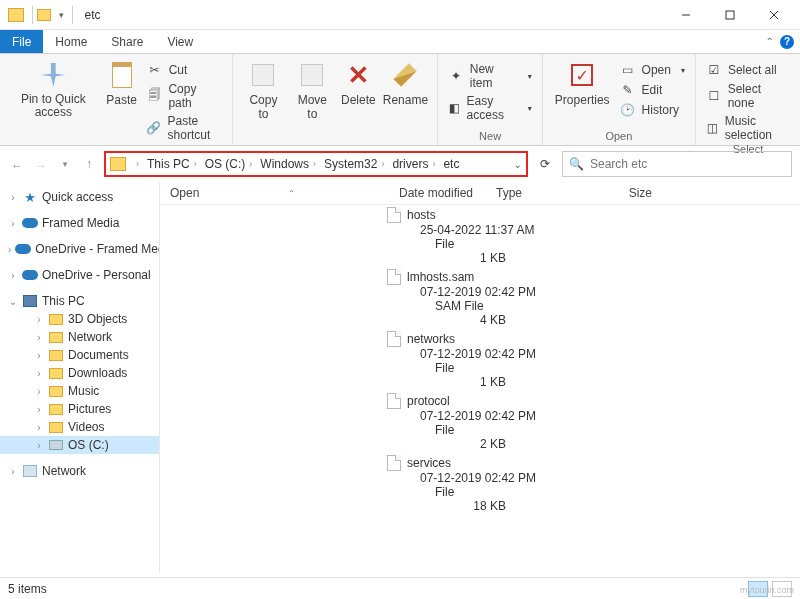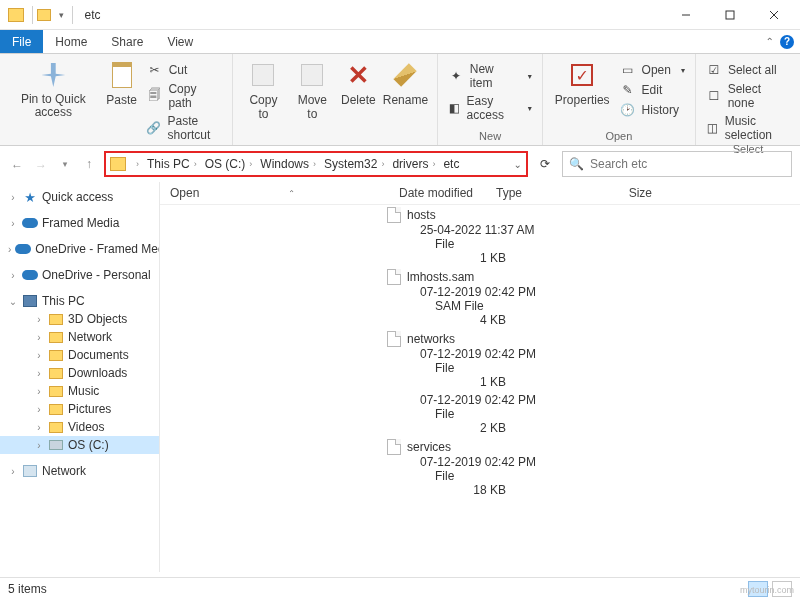--- a/index.html
+++ b/index.html
@@ -439,20 +439,24 @@
         <div class="row">
           <div class="cell-name">
             <div class="fico"></div>
             <span>networks</span>
           </div>
           <div class="cell-date">07-12-2019 02:42 PM</div>
           <div class="cell-type">File</div>
           <div class="cell-size">1 KB</div>
         </div>
         <div class="row">
+          <div class="cell-name">
+            <div class="fico"></div>
+            <span>protocol</span>
+          </div>
           <div class="cell-date">07-12-2019 02:42 PM</div>
           <div class="cell-type">File</div>
           <div class="cell-size">2 KB</div>
         </div>
         <div class="row">
           <div class="cell-name">
             <div class="fico"></div>
             <span>services</span>
           </div>
           <div class="cell-date">07-12-2019 02:42 PM</div>

